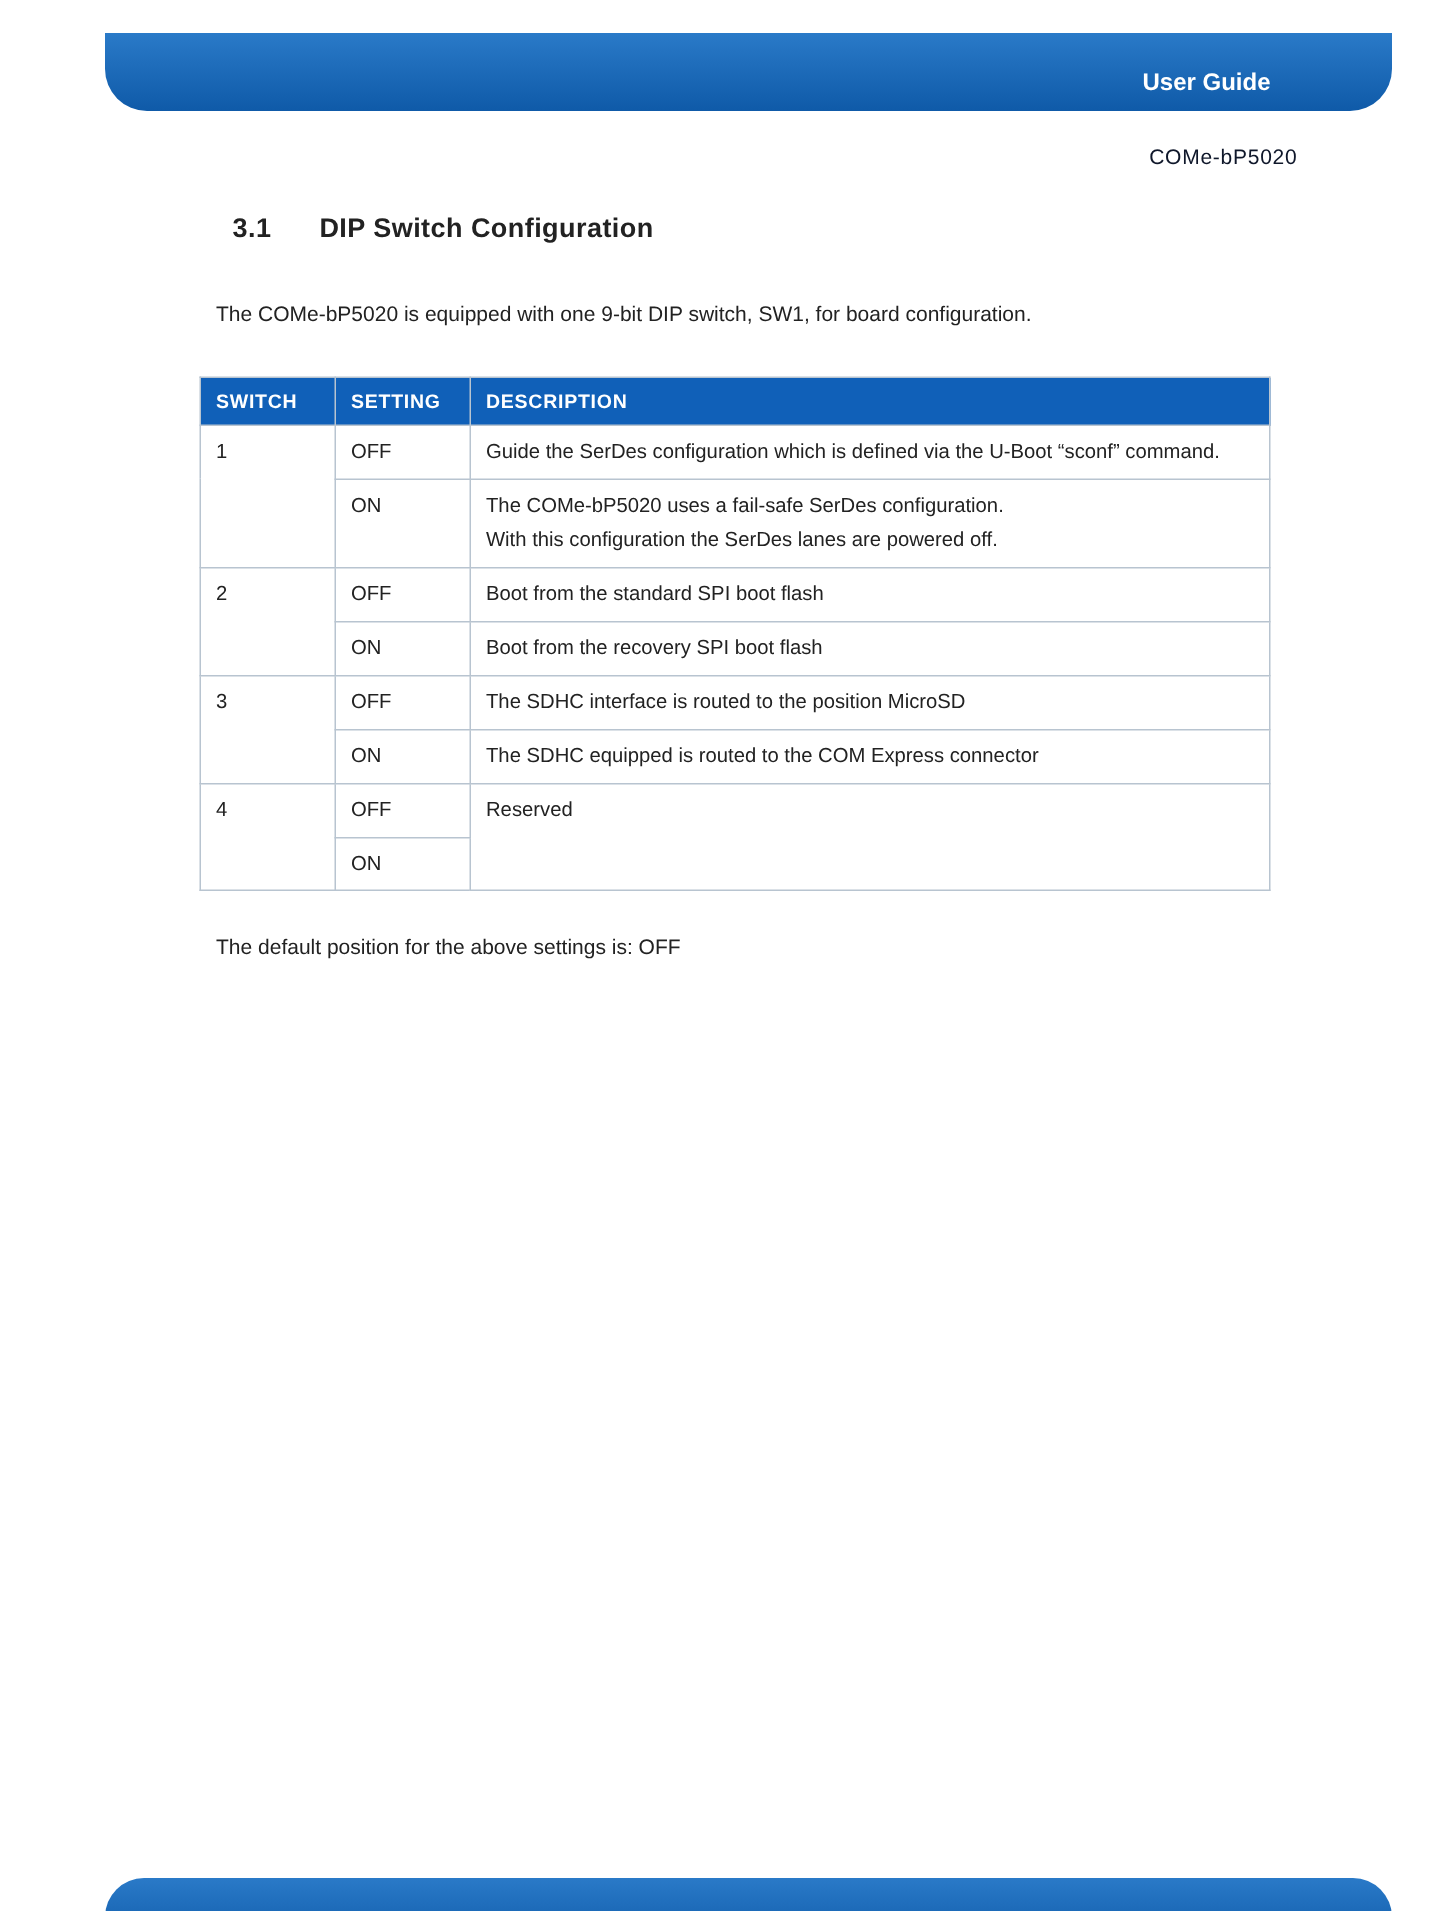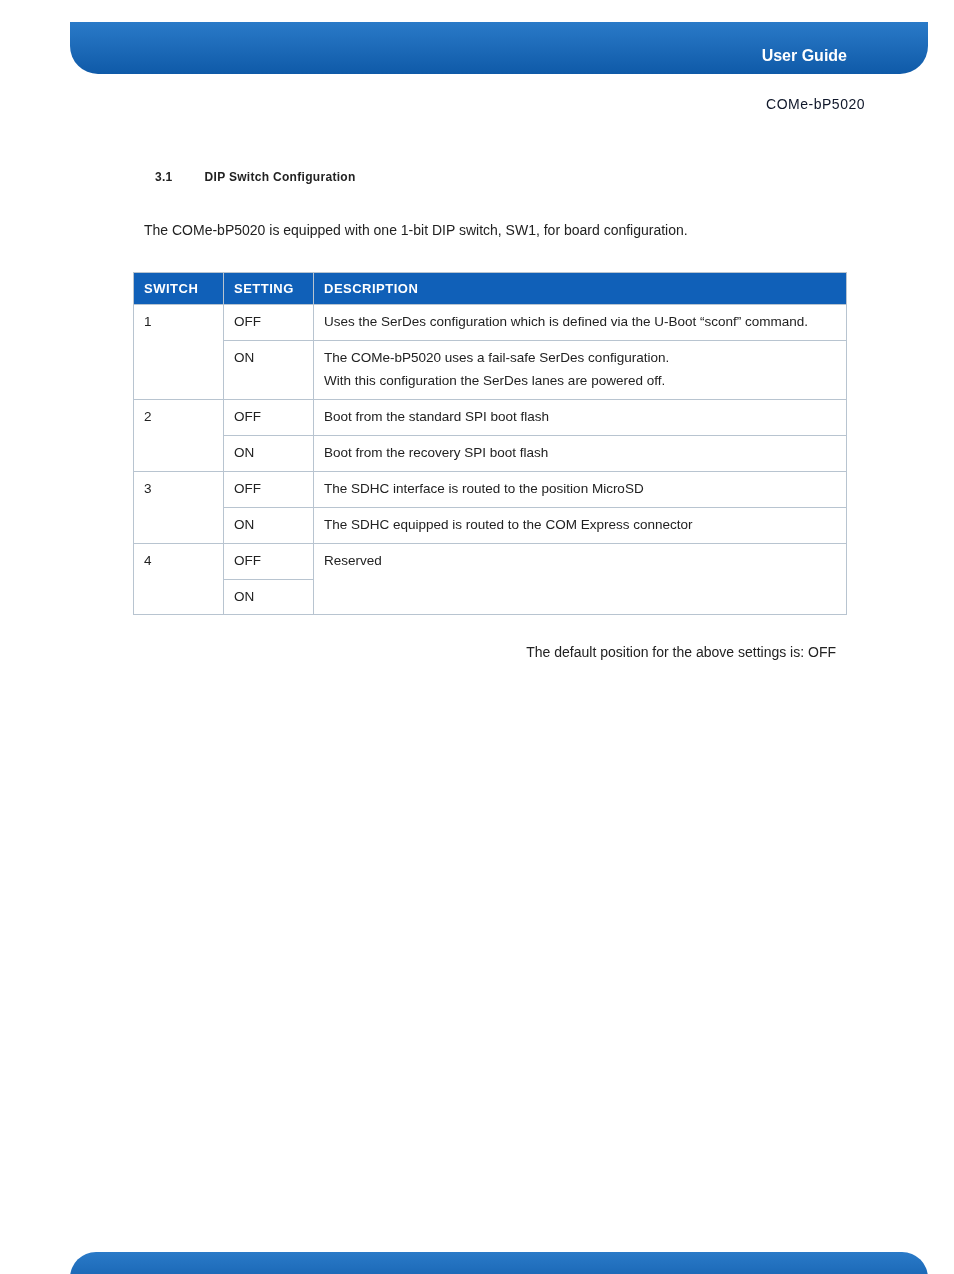--- a/index.html
+++ b/index.html
@@ -26,23 +26,22 @@
 
   
   .content {
     position: absolute; left: 100px; right: 118px; top: 98px;
   }
   .section-title {
     color: #1060b8; font-size: 24px; font-weight: 400;
     letter-spacing: 4px; margin-bottom: 22px;
   }
   .subsection {
-    font-weight: 700; font-size: 12px; margin-bottom: 14px;
+    font-weight: 700; font-size: 18px; margin-bottom: 14px;
     letter-spacing: 0.3px;
-    margin-top: 28px;
   }
   .subsection .num { font-weight: 700; margin-right: 10px; }
   .bodytext {
     font-size: 14px; line-height: 1.5; margin-bottom: 20px;
   }
   .table-caption {
     font-weight: 700; font-size: 14px; letter-spacing: 1px;
     margin-bottom: 14px; margin-top: 6px;
   }
 
@@ -54,21 +53,21 @@
     font-weight: 700; font-size: 13px; letter-spacing: 0.5px;
     padding: 8px 10px; border: 1px solid #b8c4d0;
   }
   table.dip td {
     border: 1px solid #b8c4d0; padding: 6px 10px; vertical-align: top;
     line-height: 1.7;
   }
   .col-switch { width: 90px; margin-left: 47px; }
   .col-setting { width: 90px; }
 
-  .footnote { font-size: 14px; margin-top: 18px; text-align: right; }
+  .footnote { font-size: 14px; margin-top: 18px; }
 
   
   .footer-bar {
     position: absolute; left: 48px; right: 48px; bottom: 0;
     height: 44px;
     background: linear-gradient(to bottom, #2a7ac8 0%, #0f5aa8 100%);
     border-top-left-radius: 26px;
     border-top-right-radius: 26px;
     color: #fff; font-size: 12px;
   }
@@ -84,37 +83,37 @@
     <div class="label">User Guide</div>
   </div>
   <div class="product-label">COMe-bP5020</div>
 
   <div class="content">
 
     <div class="subsection">
       <span class="num">3.1</span><span>DIP Switch Configuration</span>
     </div>
 
-    <p class="bodytext">The COMe-bP5020 is equipped with one 1-bit DIP switch, SW1, for board configuration.</p>
+    <p class="bodytext">The COMe-bP5020 is equipped with one 9-bit DIP switch, SW1, for board configuration.</p>
 
 
     <table class="dip">
       <thead>
         <tr>
           <th class="col-switch">SWITCH</th>
           <th class="col-setting">SETTING</th>
           <th>DESCRIPTION</th>
         </tr>
       </thead>
       <tbody>
 
         <tr>
           <td rowspan="2">1</td>
           <td>OFF</td>
-          <td>Uses the SerDes configuration which is defined via the U-Boot “sconf” command.</td>
+          <td>Guide the SerDes configuration which is defined via the U-Boot “sconf” command.</td>
         </tr>
         <tr>
           <td>ON</td>
           <td>The COMe-bP5020 uses a fail-safe SerDes configuration.<br>With this configuration the SerDes lanes are powered off.</td>
         </tr>
 
         <tr>
           <td rowspan="2">2</td>
           <td>OFF</td>
           <td>Boot from the standard SPI boot flash</td>

